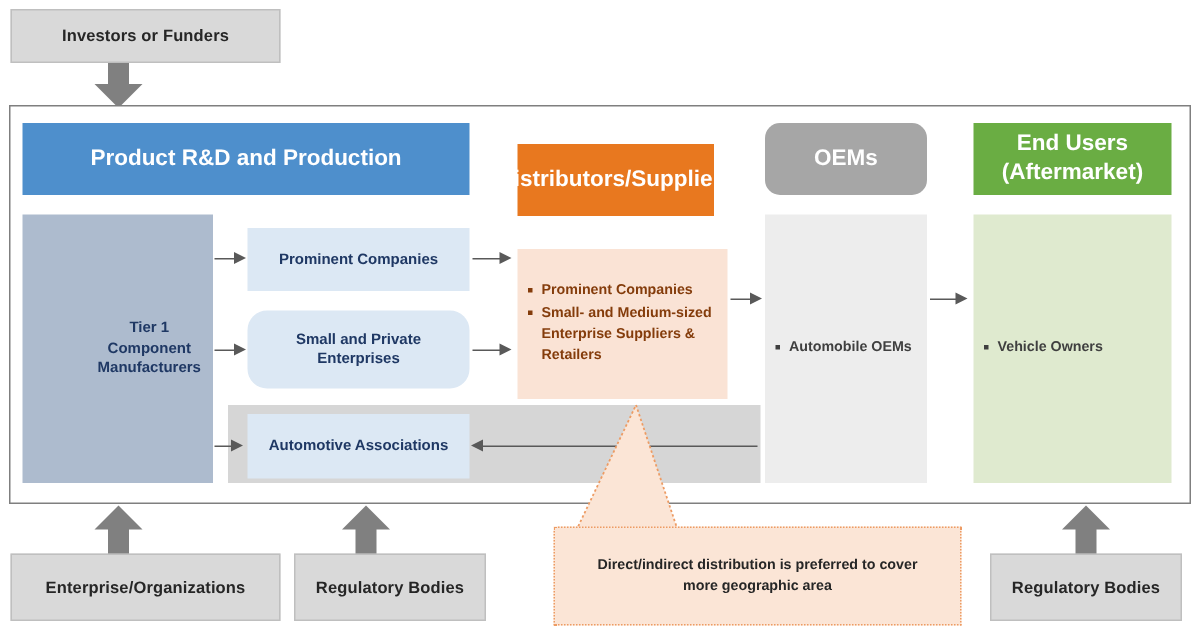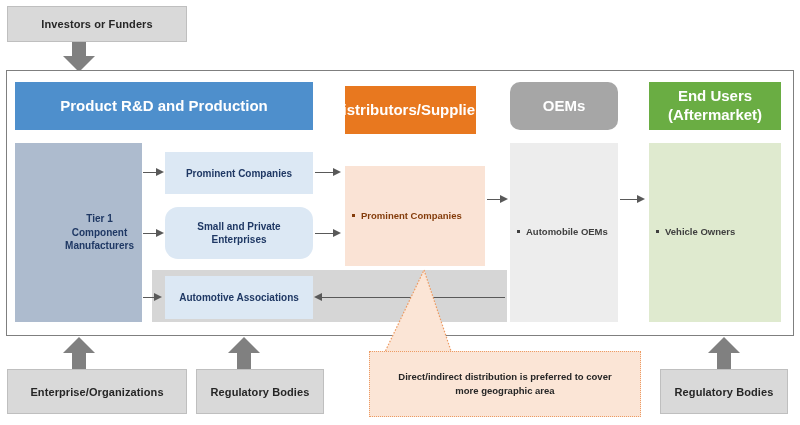--- a/index.html
+++ b/index.html
@@ -177,21 +177,21 @@
   <div class="shaft" style="left:9px; top:0; width:14px; height:15px;"></div>
   <div class="tip tip-down" style="left:0; top:14px;"></div>
 </div>
 
 <div class="abs container-frame" style="left:6px; top:70px; width:788px; height:266px;"></div>
 
 <div class="abs col-header hdr-blue" style="left:15px; top:82px; width:298px; height:48px;">
   <span>Product R&amp;D and Production</span>
 </div>
 
-<div class="abs col-header hdr-orange" style="left:345px; top:86px; width:131px; height:48px;">
+<div class="abs col-header hdr-orange" style="left:345px; top:96px; width:131px; height:48px;">
   <span>Distributors/Suppliers</span>
 </div>
 
 <div class="abs col-header hdr-gray" style="left:510px; top:82px; width:108px; height:48px;">
   <span>OEMs</span>
 </div>
 
 <div class="abs col-header hdr-green" style="left:649px; top:82px; width:132px; height:48px;">
   <span>End Users (Aftermarket)</span>
 </div>
@@ -211,20 +211,21 @@
 </div>
 
 <div class="abs sub-blue" style="left:165px; top:276px; width:148px; height:43px;">
   <span>Automotive Associations</span>
 </div>
 
 <div class="abs body-peach" style="left:345px; top:166px; width:140px; height:100px;">
   <div class="list-wrap">
     <ul class="bullets peach-list">
       <li>Prominent Companies</li>
+      <li>Small- and Medium-sized Enterprise Suppliers &amp; Retailers</li>
     </ul>
   </div>
 </div>
 
 <div class="abs body-lgray" style="left:510px; top:143px; width:108px; height:179px;">
   <div class="list-wrap">
     <ul class="bullets gray-list">
       <li>Automobile OEMs</li>
     </ul>
   </div>

